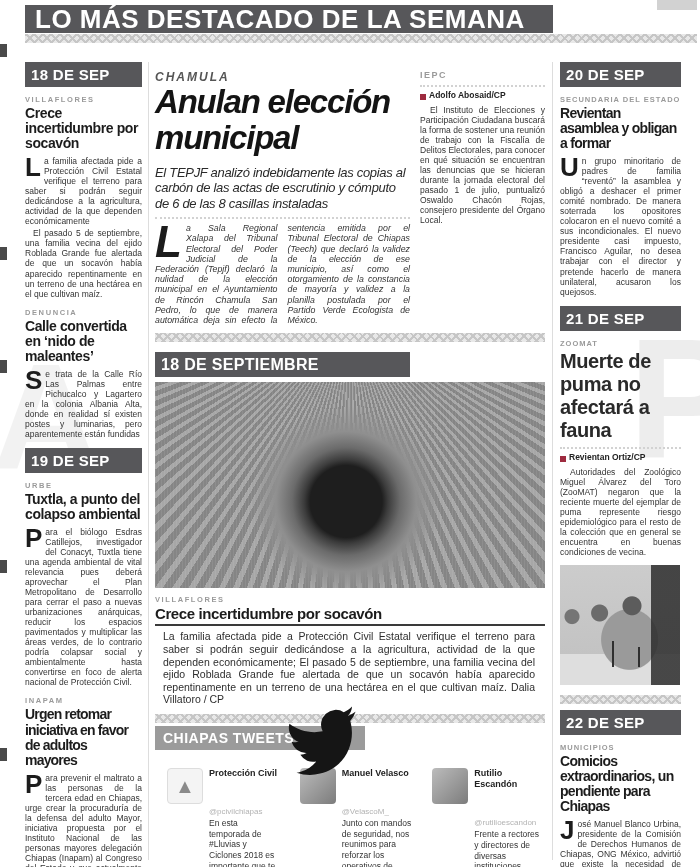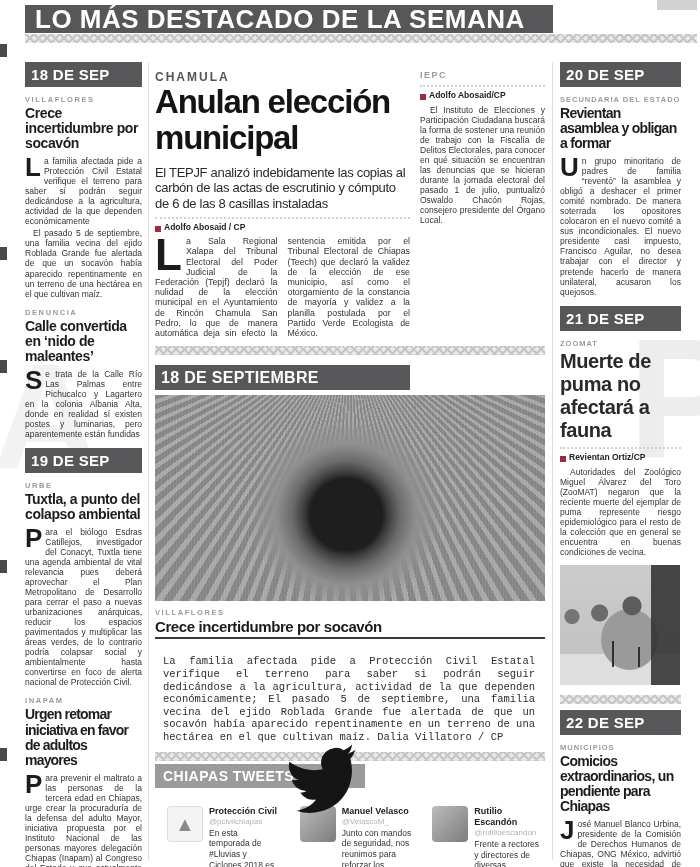--- a/index.html
+++ b/index.html
@@ -54,21 +54,21 @@
   
   .col-left  { position:absolute; left:25px;  top:62px; width:117px; z-index:1; }
   .col-center{ position:absolute; left:155px; top:62px; width:390px; z-index:1; }
   .col-right { position:absolute; left:560px; top:62px; width:121px; z-index:1; }
   .col-left .headline { font-size:14px; margin-top:1px; }
   .col-right .headline { font-size:14px; margin-top:1px; }
   .art { margin-bottom:9px; }
   
   .c-datebar { width:255px; font-size:16px; }
   .story-row { display:flex; gap:10px; margin-top:2px; }
-  .main-art { width:255px; }
+  .main-art { width:255px;font-style:italic; }
   .main-art .kicker { font-size:12px; letter-spacing:2px; color:#555; margin:6px 0 0 0; }
   .main-headline { font-size:33px; font-weight:600; letter-spacing:-1.2px; line-height:1.1; color:#141414; }
   .deck { font-size:13px; line-height:1.22; letter-spacing:-.3px; color:#2a2a2a; margin-top:8px; }
   .main-body {
     column-count:2; column-gap:10px; font-size:8.8px; line-height:1.16;
     text-align:justify; color:#333; margin-top:4px;
   }
   .main-body .dropcap { font-size:44px; line-height:.8; padding-right:4px; }
   .iepc { width:125px; }
   .iepc .kicker { margin-top:6px; font-size:9px; letter-spacing:1.5px; }
@@ -79,38 +79,38 @@
   .sink-photo {
     width:390px; height:206px; margin-top:5px;
     background-color:#9a9a9a;
     background-image:
       radial-gradient(circle at 49% 58%, #1e1e1e 0 36px, #3c3c3c 42px, #6b6b6b 54px, #8f8f8f 70px, rgba(150,150,150,0) 96px),
       repeating-linear-gradient(90deg, rgba(255,255,255,.07) 0 1px, rgba(0,0,0,0) 1px 3px),
       repeating-conic-gradient(from 150deg at 50% -30%, #a7a7a7 0deg 1.1deg, #858585 1.1deg 2.5deg);
   }
   .cap-kicker { margin-top:7px; }
   .cap-headline { font-size:15px; border-bottom:2px solid #3a3a3a; padding-bottom:2px; }
-  .caption { font-size:10.5px; line-height:1.2; color:#2e2e2e; margin:16px 0 0 8px; width:372px; text-align:justify;font-family:Liberation Mono, monospace; }
+  .caption { font-size:10.5px; line-height:1.2; color:#2e2e2e; margin:4px 0 0 8px; width:372px; text-align:justify; }
   
   .strip-tw { margin-top:8px; }
   .tweets-head { position:relative; margin-top:3px; height:30px; }
   .tweets-bar {
     width:210px; height:24px; background:#9b9b9b; color:#fff;
     font-weight:700; font-size:14px; line-height:24px; padding-left:8px; letter-spacing:.5px;
   }
   .bird { position:absolute; left:128px; top:-20px; width:86px; height:72px; }
   .tweet-row { display:flex; gap:20px; padding-left:12px; margin-top:12px; }
   .tweet { display:flex; gap:6px; width:122px; }
   .avatar { width:36px; height:36px; border-radius:4px; flex:0 0 auto;
     background:linear-gradient(135deg,#bcbcbc,#7c7c7c); }
   .avatar.tri { background:#f4f4f4; border:1px solid #ddd; color:#8a8a8a;
     font-size:20px; line-height:34px; text-align:center; }
   .tweet-txt { font-size:8.5px; line-height:1.25; color:#333; }
   .tweet-name { font-weight:700; font-size:9px; color:#222; }
-  .tweet-handle { font-size:8px; color:#b3b3b3; margin-bottom:1px; }
+  .tweet-handle { font-size:8px; color:#b3b3b3; margin-bottom:1px;margin-top:28px; }
   
   .col-right .kicker { letter-spacing:1px; }
   .zoo-headline { font-size:20px; font-weight:600; letter-spacing:-.4px; line-height:1.15; margin-top:2px; }
   .zoo-photo {
     position:relative; width:120px; height:120px; margin-top:8px;
     background:
       linear-gradient(to right, rgba(0,0,0,0) 0 76%, rgba(45,45,45,.85) 76%),
       radial-gradient(circle at 60% 34%, #5c5c5c 0 9px, rgba(0,0,0,0) 10px),
       radial-gradient(circle at 33% 40%, #6b6b6b 0 8px, rgba(0,0,0,0) 9px),
       radial-gradient(circle at 10% 43%, #757575 0 7px, rgba(0,0,0,0) 8px),
@@ -178,24 +178,20 @@
   </div>
 
   <div class="col-center">
 
     <div class="story-row">
       <div class="main-art">
         <div class="main-art kicker" style="width:auto">CHAMULA</div>
         <div class="main-headline">Anulan elección municipal</div>
         <div class="deck">El TEPJF analizó indebidamente las copias al carbón de las actas de escrutinio y cómputo de 6 de las 8 casillas instaladas</div>
         <div class="dotted"></div>
-        <div class="byline">
-          <span class="sq"></span>
-          <span>Adolfo Abosaid / CP</span>
-        </div>
         <div class="main-body"><span class="dropcap">L</span><span>a Sala Regional Xalapa del Tribunal Electoral del Poder Judicial de la Federación (Tepjf) declaró la nulidad de la elección municipal en el Ayuntamiento de Rincón Chamula San Pedro, lo que de manera automática deja sin efecto la sentencia emitida por el Tribunal Electoral de Chiapas (Teech) que declaró la validez de la elección de ese municipio, así como el otorgamiento de la constancia de mayoría y validez a la planilla postulada por el Partido Verde Ecologista de México.</span></div>
       </div>
 
       <div class="iepc">
         <div class="kicker">IEPC</div>
         <div class="dotted"></div>
         <div class="byline">
           <span class="sq"></span>
           <span>Adolfo Abosaid/CP</span>
         </div>

